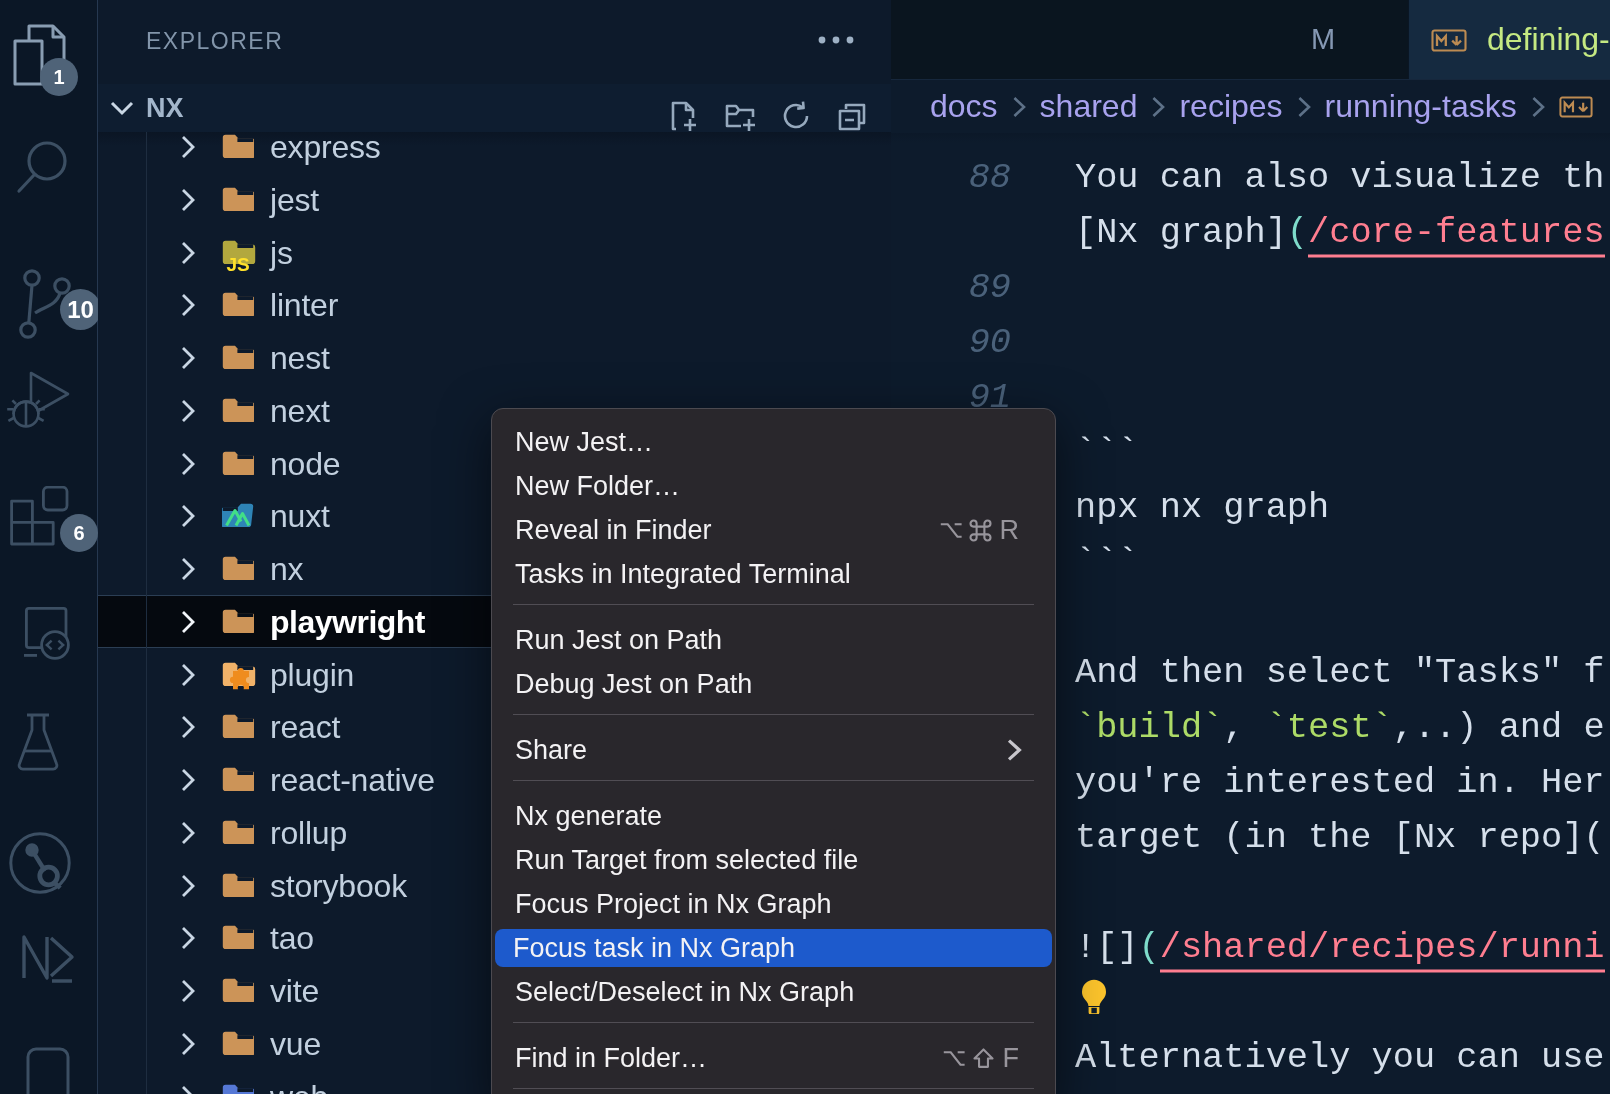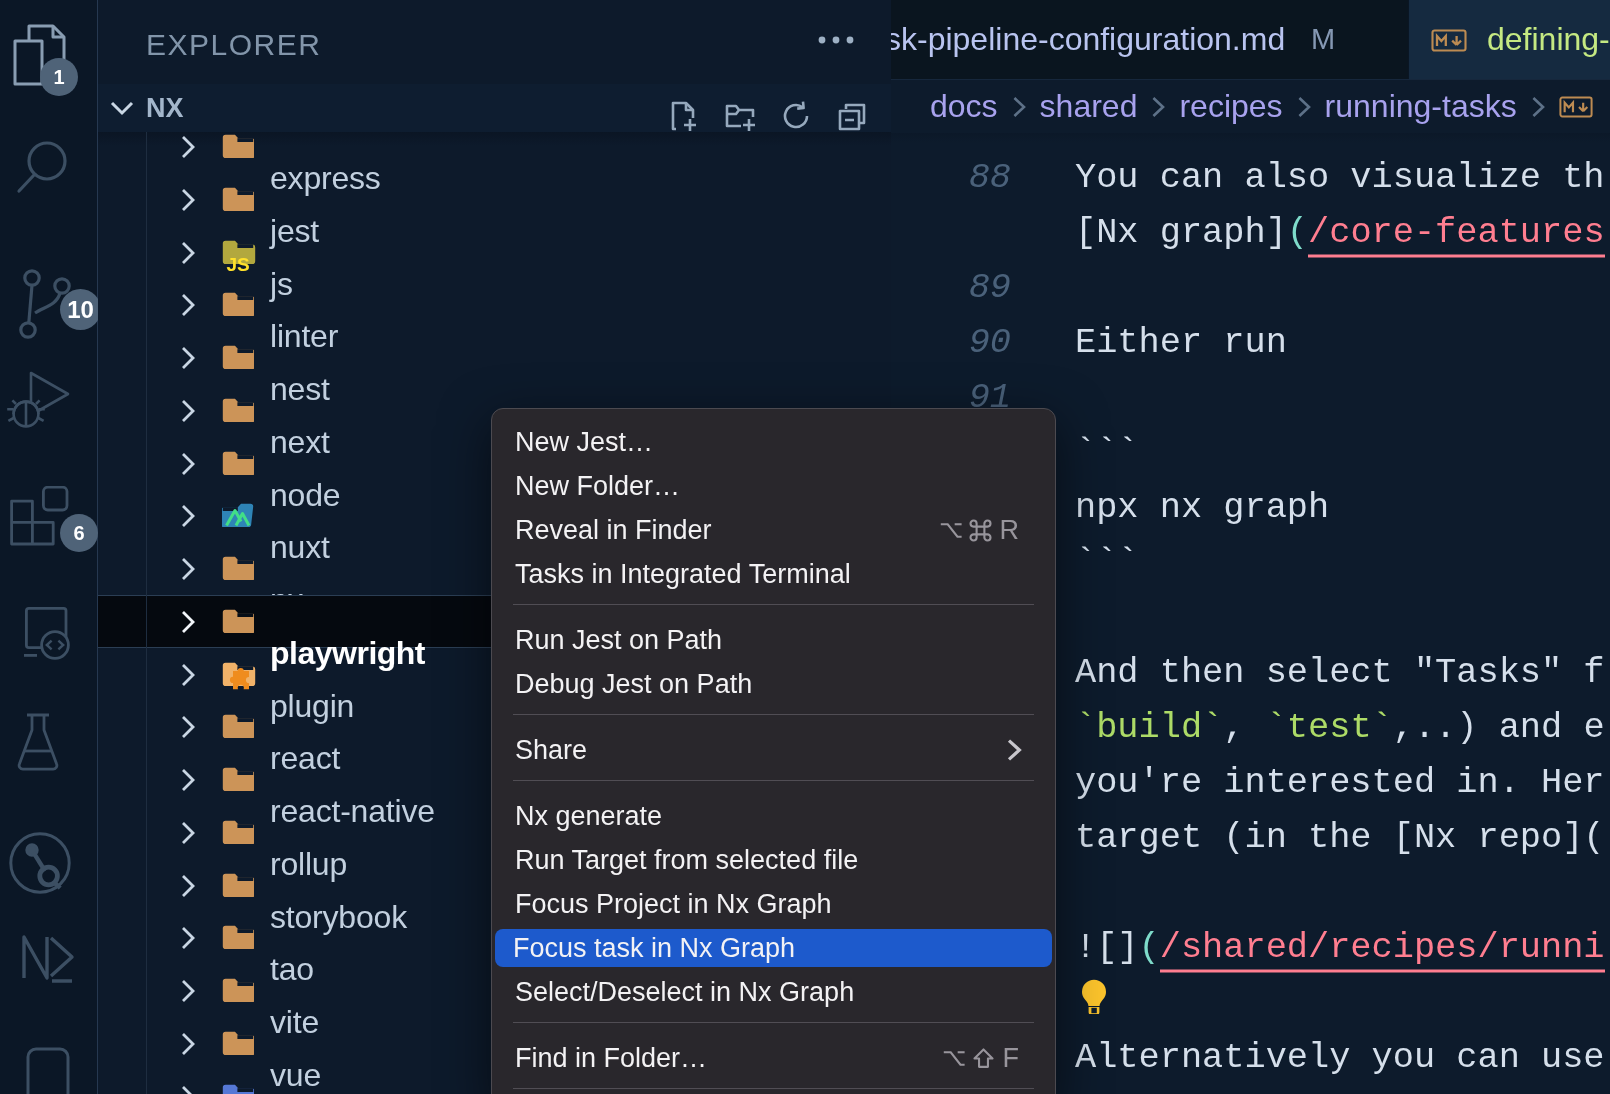--- a/index.html
+++ b/index.html
@@ -5,23 +5,23 @@
   html,body{margin:0;padding:0;}
   body{width:1610px;height:1094px;overflow:hidden;position:relative;
        background:#0d1a2b;font-family:"Liberation Sans",sans-serif;}
   .abs{position:absolute;}
   
   #actbar{left:0;top:0;width:97px;height:1094px;background:#0b1726;border-right:1px solid #263850;}
   .badge{position:absolute;background:#4f6378;color:#fff;border-radius:50%;
          font-weight:bold;display:flex;align-items:center;justify-content:center;}
   
   #sidebar{left:98px;top:0;width:793px;height:1094px;background:#0d1a2b;}
-  #sb-title{left:48px;top:28px;color:#8295aa;font-size:30px;letter-spacing:1.5px;}
+  #sb-title{left:48px;top:28px;color:#8295aa;font-size:23px;letter-spacing:1.5px;}
   .row{position:absolute;left:0;width:793px;height:53px;display:flex;align-items:center;}
-  .lbl{color:#c2d0df;font-size:32px;letter-spacing:-0.2px;white-space:pre;margin-top:31px;}
+  .lbl{color:#c2d0df;font-size:32px;letter-spacing:-0.2px;white-space:pre;}
   .chev{position:absolute;left:81px;top:50%;transform:translateY(-50%);}
   .ficon{position:absolute;left:124px;top:50%;transform:translateY(-50%);width:32px;height:32px;}
   .tlabel{position:absolute;left:172px;top:50%;transform:translateY(-50%);}
   
   #editor{left:891px;top:0;width:719px;height:1094px;background:#0d1b2c;}
   #tabs{position:absolute;left:0;top:0;width:719px;height:80px;background:#0a151f;}
   #tab2{position:absolute;left:517px;top:0;width:202px;height:80px;background:#152a40;
         border-left:1px solid #0a1624;}
   #tabborder{position:absolute;left:0;top:79px;width:719px;height:1px;background:#16273c;}
   #crumbs{position:absolute;left:0;top:80px;width:900px;height:53px;display:flex;align-items:center;
@@ -366,21 +366,20 @@
         <path d="M5 4.5 V2.5 h9 v9 h-2"></path>
         <path d="M2 5.5 h9.5 v9 H2 z M4.5 10 h4.5"></path>
       </g>
     </svg>
   </div>
   <div class="abs" style="left:0;top:132px;width:793px;height:14px;background:linear-gradient(#0a1422cc,transparent);"></div>
 </div>
 <div id="editor" class="abs">
   <div id="tabs">
     <div class="abs" style="left:0;top:0;width:517px;height:80px;overflow:hidden;">
-      <span class="abs" style="left:-6px;top:21px;color:#b9c4f0;font-size:32px;white-space:pre;">sk-pipeline-configuration.md</span>
       <span class="abs" style="left:420px;top:23px;color:#8598b3;font-size:29px;">M</span>
     </div>
     <div id="tab2">
       <svg class="abs" style="left:22px;top:29px" width="36" height="23" viewBox="0 0 18 11.5">
         <rect x="0.75" y="0.75" width="16.5" height="10" rx="1" fill="none" stroke="#bd8b52" stroke-width="1.05"></rect>
         <path d="M3 8.5 V3.5 l2.2 2.5 L7.4 3.5 V8.5" fill="none" stroke="#bd8b52" stroke-width="1.15"></path>
         <path d="M12.8 3.5 v4.5 m0 0 l-2.2-2.2 m2.2 2.2 l2.2-2.2" fill="none" stroke="#bd8b52" stroke-width="1.15"></path>
       </svg>
       <span class="abs" style="left:78px;top:21px;color:#c5e982;font-size:32px;text-align:center;">defining-</span>
     </div>
@@ -410,21 +409,20 @@
     </svg>
   </div>
   <div class="abs" style="left:0;top:133px;width:719px;height:10px;background:linear-gradient(#0812204d,transparent);"></div>
 
   <div class="abs" style="left:0;top:133px;width:719px;height:961px;overflow:hidden;">
     <div class="lnum" style="top:45px">88</div>
     <div class="code" style="left:184px;top:45px">You can also visualize th</div>
     <div class="code" style="left:184px;top:100px"><span>[Nx graph]</span><span class="teal">(</span><span class="pink">/core-features</span></div>
     <div class="lnum" style="top:155px">89</div>
     <div class="lnum" style="top:210px">90</div>
-    <div class="code" style="left:184px;top:210px">Either run</div>
     <div class="lnum" style="top:265px">91</div>
     <div class="code" style="left:184px;top:320px">```</div>
     <div class="code" style="left:184px;top:375px">npx nx graph</div>
     <div class="code" style="left:184px;top:430px">```</div>
     <div class="code" style="left:184px;top:540px">And then select "Tasks" f</div>
     <div class="code" style="left:184px;top:595px"><span class="grn">`build`</span>, <span class="grn">`test`</span>,..) and e</div>
     <div class="code" style="left:184px;top:650px">you're interested in. Her</div>
     <div class="code" style="left:184px;top:705px">target (in the [Nx repo](</div>
     <div class="code" style="left:184px;top:815px"><span>![]</span><span class="teal">(</span><span class="pink">/shared/recipes/runni</span></div>
     <svg class="abs" style="left:189px;top:846px" width="28" height="35" viewBox="0 0 14 17.5">

